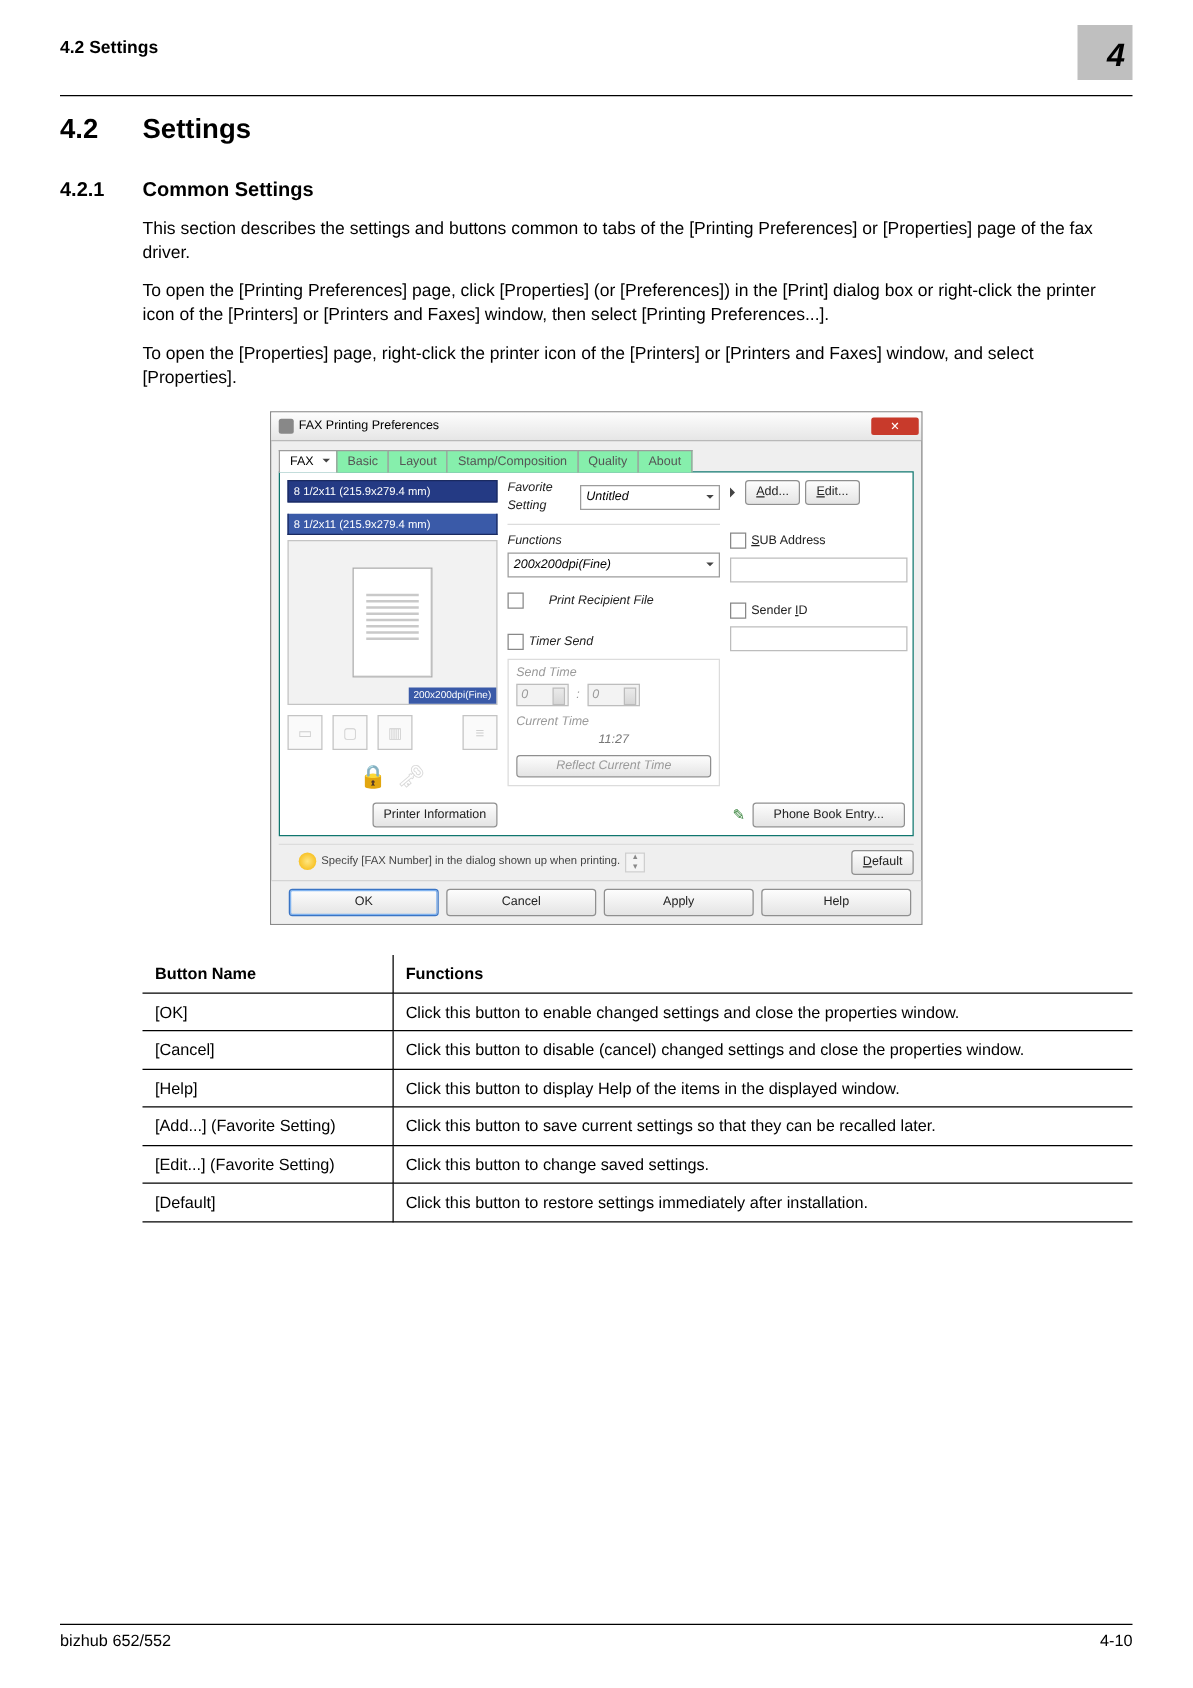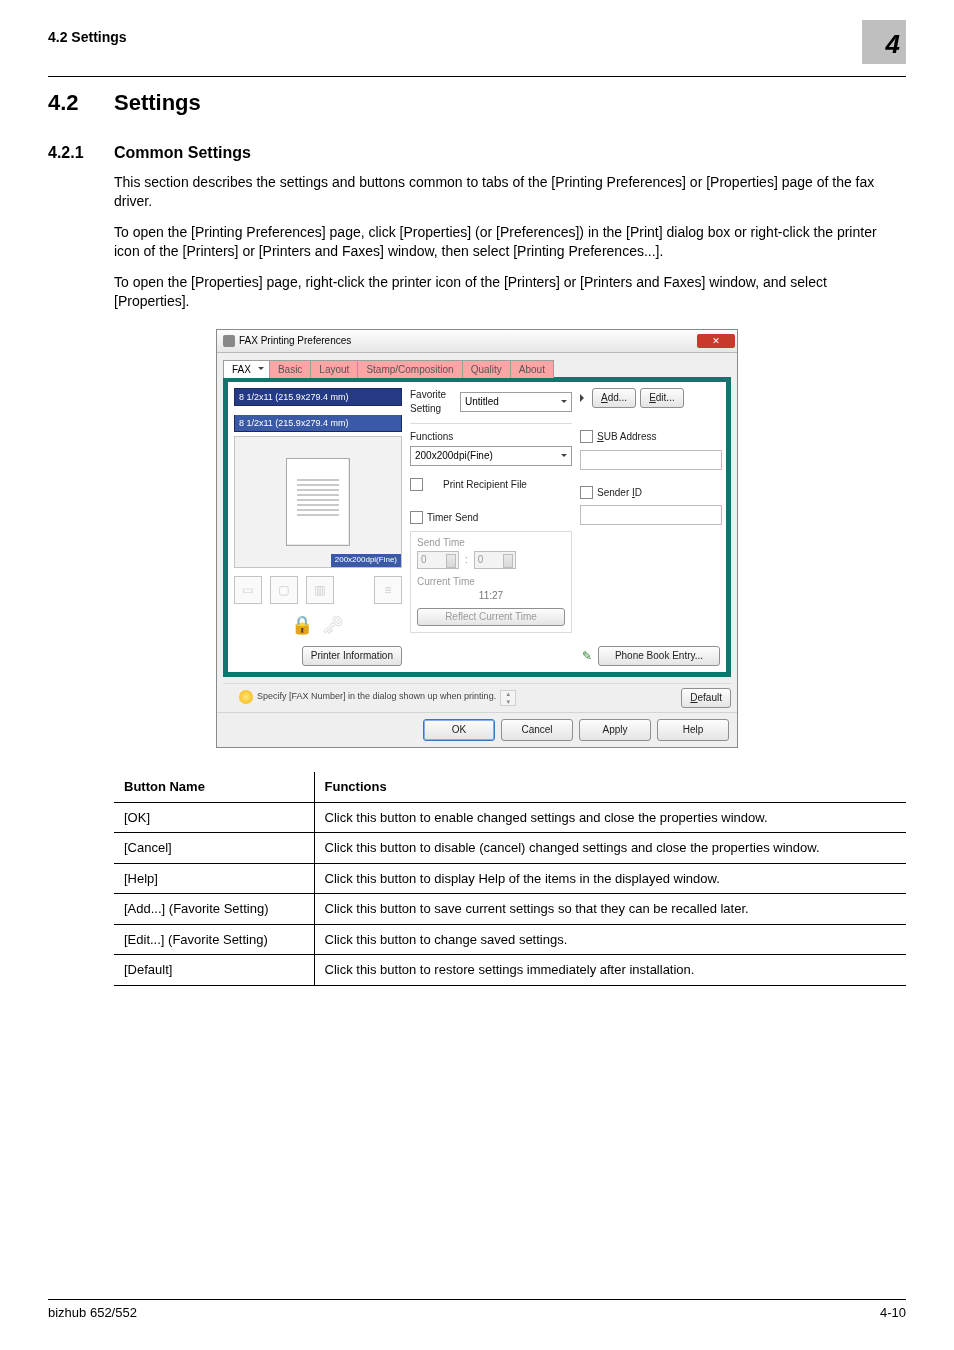--- a/index.html
+++ b/index.html
@@ -81,33 +81,33 @@
 }
 .title-left { display:flex; align-items:center; gap:4px;}
 .title-left .printer-icon { width:12px;height:12px; background:#888; border-radius:2px;}
 .close-x { width:38px;height:14px; background:#c83a2b; border-radius:2px; color:#fff; display:flex;align-items:center;justify-content:center; font-size:9px;}
 
 .tabs-row {
   display:flex; gap:0; padding: 6px 6px 0 6px;
 }
 .tab {
   border:1px solid #9c9c9c; border-bottom:none;
-  background:#fca5a5; padding:2px 8px; font-size:10px;
+  background:#86efac; padding:2px 8px; font-size:10px;
   color:#555; margin-right:-1px;
   position:relative; top:1px;
 }
 .tab.active { background:#fff; color:#000; }
 .tab.fax { padding-right:18px;text-align:right; }
 .tab.fax::after {
   content:""; position:absolute; right:5px; top:6px;
   border:3px solid transparent; border-top-color:#444;
 }
 .tabpanel {
   margin: 0 6px 6px 6px;
-  border:5px solid #0f766e; background:#fff;
+  border:1px solid #0f766e; background:#fff;
   padding:6px; display:flex; gap:8px;
 }
 
 
 .col-left { width: 168px; }
 .preview-top {
   background:#243a84; color:#fff; padding:2px 4px; font-size:9px;
   border:1px solid #1a2a60;
 }
 .preview-arrow { color:#fff; font-size:8px; margin-top:-2px;}
@@ -133,21 +133,21 @@
   padding:1px 4px;
 }
 .thumbs-row { margin-top:8px; display:flex; gap:8px; align-items:center;}
 .thumb { width:26px;height:26px; border:1px solid #c4c4c4; background:#fafafa; display:flex;align-items:center;justify-content:center; color:#cfcfcf; font-size:12px;}
 .thumb.far-right { margin-left:auto; }
 .bottom-icons { margin-top:10px; display:flex; gap:8px; justify-content:center;}
 .bicon { width:22px;height:22px; color:#d9d9d9; font-size:18px; display:flex;align-items:center;justify-content:center;}
 .printer-info-row { margin-top:10px; display:flex; justify-content:flex-end;}
 
 
-.col-mid { flex:1; min-width:0; }
+.col-mid { flex:1; min-width:0;font-style:italic; }
 .fav-row { display:flex; align-items:center; gap:6px; margin-bottom:8px;}
 .label { color:#222; font-size:10px;}
 .select {
   height:18px; border:1px solid #9c9c9c; background:#fff;
   display:flex; align-items:center; padding:0 4px; min-width:102px;
   justify-content:space-between;
 }
 .select .caret { border:3px solid transparent; border-top-color:#444; margin-top:3px;}
 .small-select { min-width:120px; }
 .group-divider { height:1px; background:#dcdcdc; margin:6px 0;}
@@ -170,21 +170,21 @@
 .bullet { width:0;height:0;border:4px solid transparent;border-left-color:#444;}
 .textbox { width:100%; height:18px; border:1px solid #bdbdbd; background:#fff;}
 .mini-swatch { width:22px;height:18px; border:1px solid #999; background:#fff; display:inline-flex;align-items:center;justify-content:center;}
 .cover-row { display:flex; align-items:center; gap:6px;}
 .pb-row { margin-top:auto; display:flex; align-items:center; gap:4px;}
 .pb-icon { width:14px;height:14px; color:#2e7d32; display:flex;align-items:center;justify-content:center; font-size:12px;}
 
 .winbtn {
   height:20px; border:1px solid #8f8f8f; border-radius:3px;
   background:linear-gradient(#fdfdfd,#e4e4e4);
-  padding:0 2px; display:inline-flex;align-items:center;justify-content:center;
+  padding:0 26px; display:inline-flex;align-items:center;justify-content:center;
   font-size:10px; color:#222;
 }
 .winbtn.sm { padding:0 8px; height:18px;}
 .winbtn.wide { width:100%; box-sizing:border-box;}
 .mnemonic { text-decoration: underline; }
 
 .info-row {
   border-top:1px solid #dcdcdc; margin:4px 6px 0; padding:4px 0;
   display:flex; align-items:center; gap:6px; justify-content:flex-end;
 }

